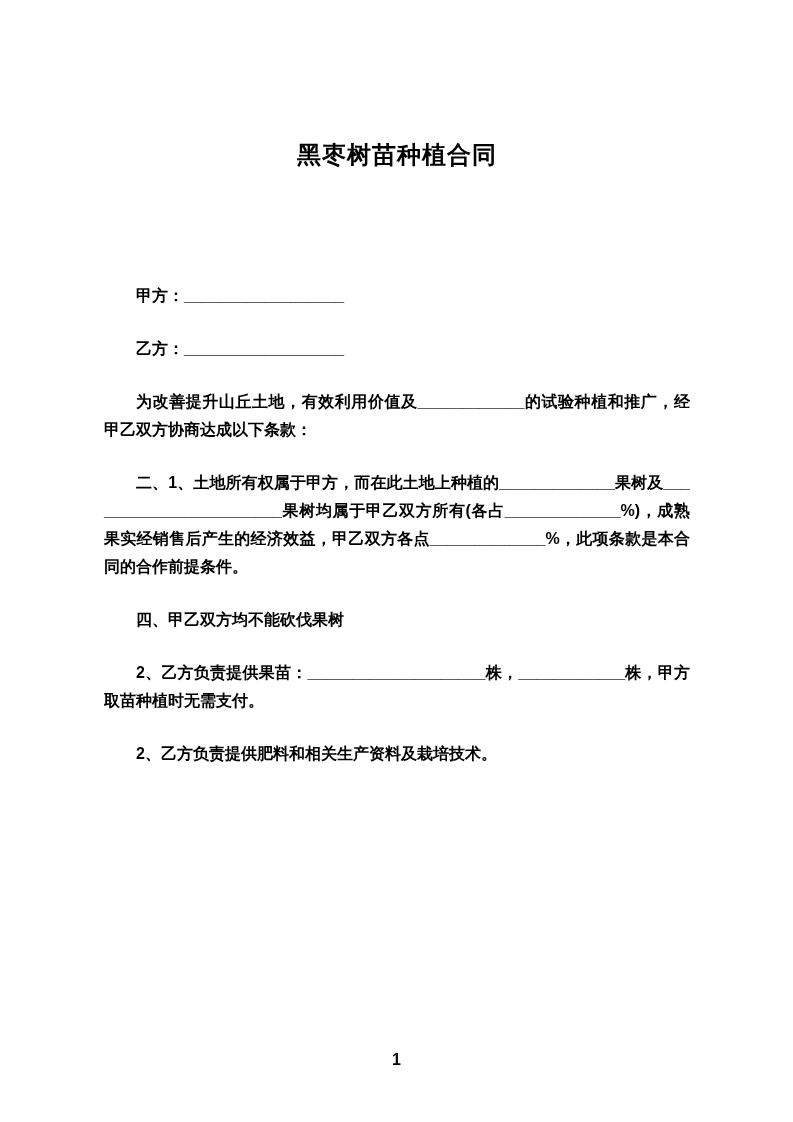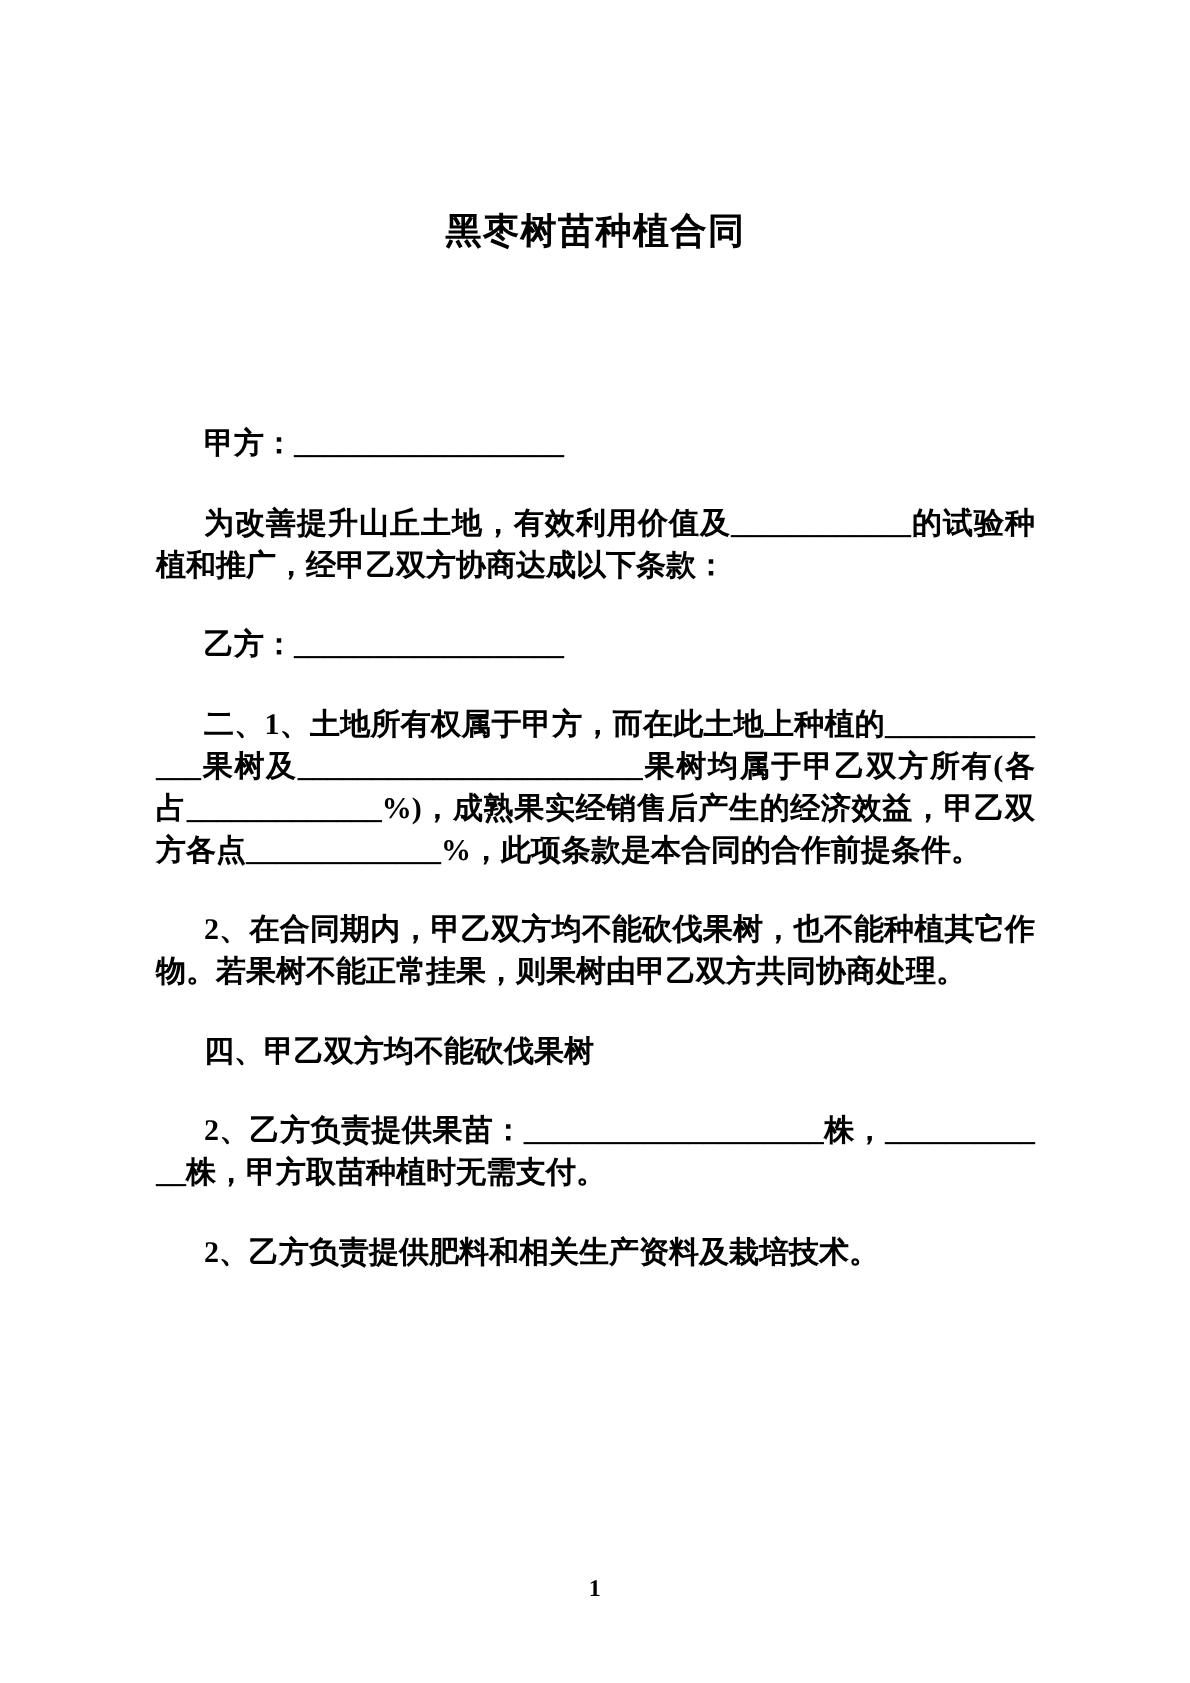--- a/index.html
+++ b/index.html
@@ -7,40 +7,40 @@
     padding: 0;
     background: #ffffff;
   }
   .page {
     position: relative;
     width: 793px;
     height: 1122px;
     margin: 0 auto;
     background: #ffffff;
     overflow: hidden;
-    font-family: Liberation Serif, serif;
+    font-family: Liberation Sans, sans-serif;
     color: #000000;
     font-weight: 600;
   }
   .content {
     position: absolute;
     left: 104px;
     top: 0;
     width: 586px;
   }
   .doc-title {
     font-size: 24px;
     font-weight: 700;
     line-height: 30px;
     text-align: center;
     letter-spacing: 1px;
     margin: 140px 0 112px 0;
   }
   .para {
-    font-size: 20px;
+    font-size: 16px;
     line-height: 28px;
     margin: 0 0 25px 0;
     text-indent: 32px;
     text-align: justify;
     word-break: break-all;
     overflow-wrap: break-word;
   }
   .page-number {
     position: absolute;
     top: 1048px;
@@ -53,23 +53,22 @@
   }
 </style>
 </head>
 <body>
 
 <div class="page">
   <div class="content">
     <h1 class="doc-title">黑枣树苗种植合同</h1>
 
     <p class="para">甲方：__________________</p>
+    <p class="para">乙方：__________________</p>
     <p class="para">为改善提升山丘土地，有效利用价值及____________的试验种植和推广，经甲乙双方协商达成以下条款：</p>
-    <p class="para">乙方：__________________</p>
     <p class="para">二、1、土地所有权属于甲方，而在此土地上种植的_____________果树及_______________________果树均属于甲乙双方所有(各占_____________%)，成熟果实经销售后产生的经济效益，甲乙双方各点_____________%，此项条款是本合同的合作前提条件。</p>
-    <p class="para">2、在合同期内，甲乙双方均不能砍伐果树，也不能种植其它作物。若果树不能正常挂果，则果树由甲乙双方共同协商处理。</p>
     <p class="para">四、甲乙双方均不能砍伐果树</p>
     <p class="para">2、乙方负责提供果苗：____________________株，____________株，甲方取苗种植时无需支付。</p>
     <p class="para">2、乙方负责提供肥料和相关生产资料及栽培技术。</p>
   </div>
 
   <div class="page-number">1</div>
 </div>
 
 </body></html>

